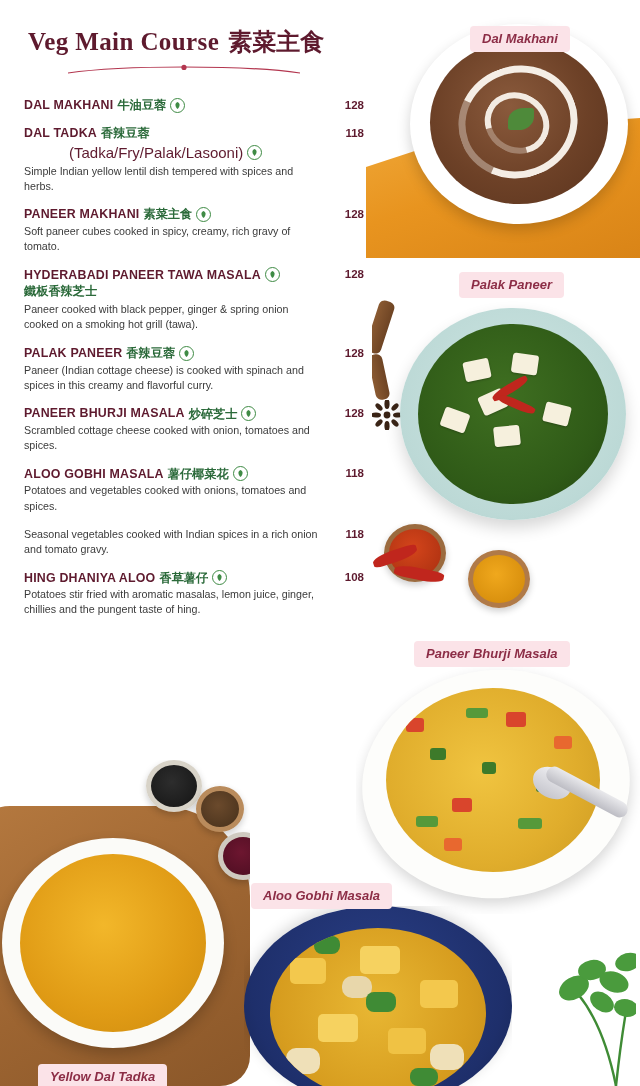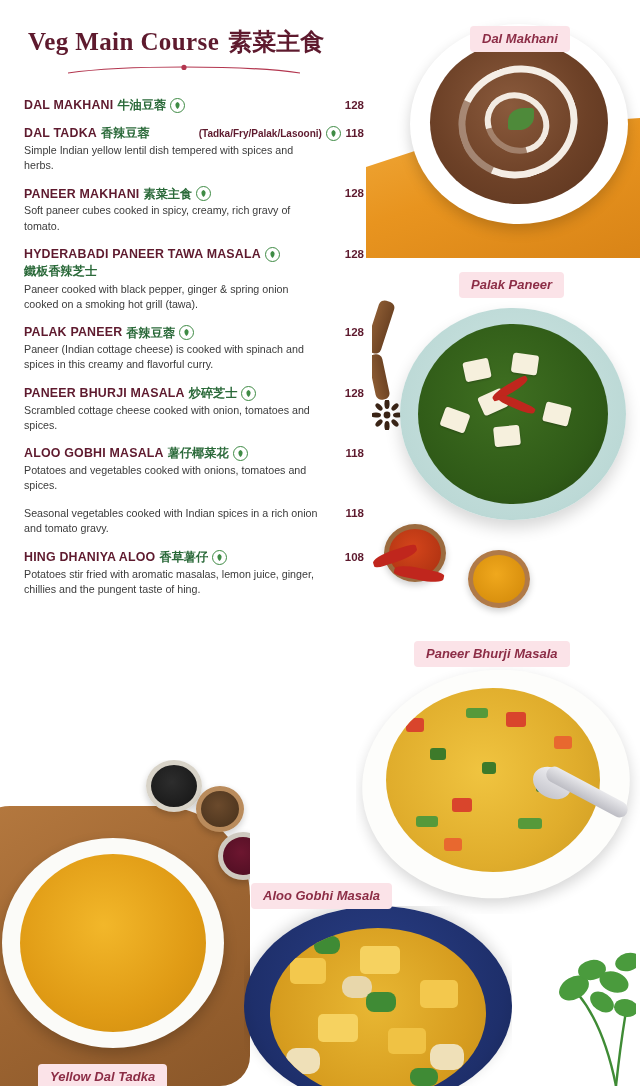--- a/index.html
+++ b/index.html
@@ -78,22 +78,22 @@
   }
   .item-cn2 {
     font-family: "DejaVu Sans", sans-serif;
     font-size: 12.2px;
     font-weight: bold;
     color: #2b6a3a;
     display: block;
     margin-top: 1px;
   }
   .item-variants {
-    font-size: 10px;
-    font-weight: bold;
+    font-size: 15px;
+    font-weight: normal;
     color: #5e1a2e;
     margin-left: 45px;
   }
   .veg-badge {
     width: 15px;
     height: 15px;
     border: 1.4px solid #3f8b45;
     border-radius: 50%;
     display: inline-flex;
     align-items: center;

